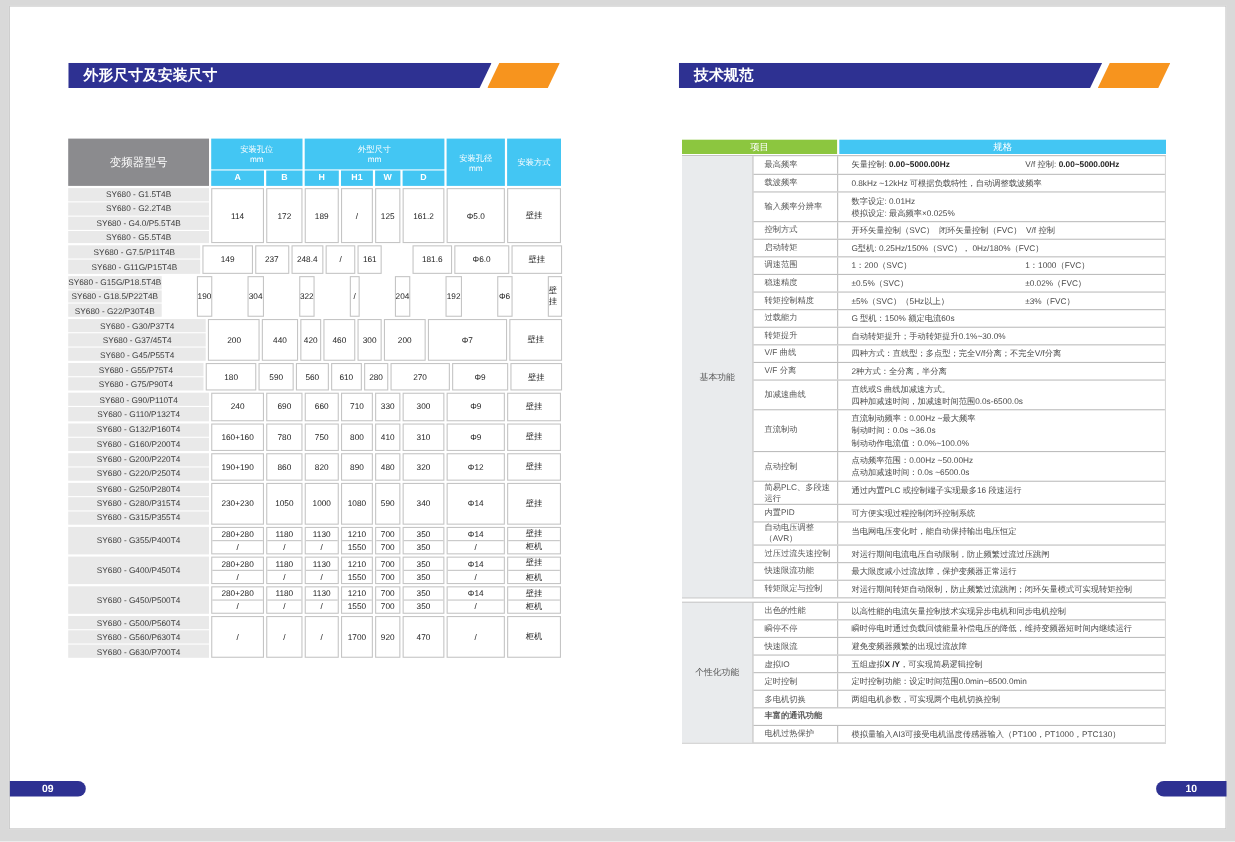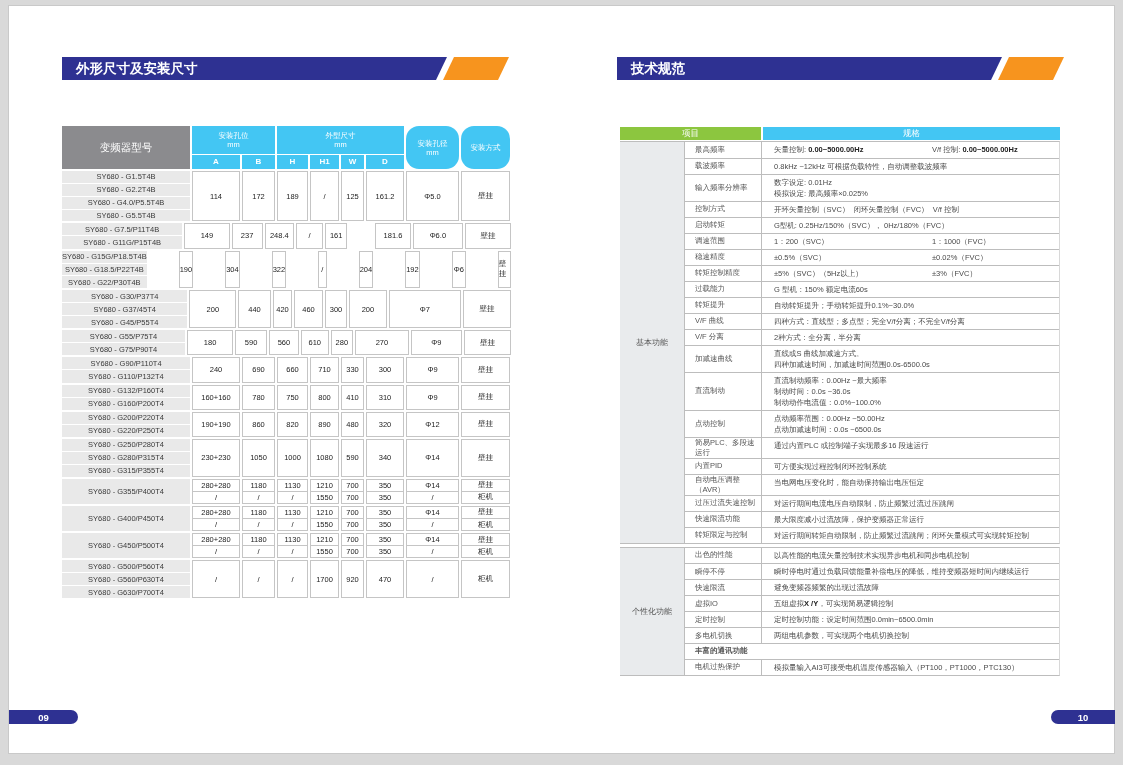--- a/index.html
+++ b/index.html
@@ -24,21 +24,21 @@
   .dim-table{position:absolute;left:62px;top:126px;width:449px;}
   .dim-header{display:flex;gap:2px;}
   .dh-model{width:128px;height:43px;background:var(--hgrey);color:#fff;font-size:10.5px;
     display:flex;align-items:center;justify-content:center;}
   .dh-gw{display:flex;flex-direction:column;gap:1px;}
   .dh-group{background:var(--cyan);color:#fff;font-size:7.5px;line-height:9px;height:28px;
     display:flex;flex-direction:column;align-items:center;justify-content:center;text-align:center;}
   .dh-subs{display:flex;gap:2px;height:14px;}
   .dh-sub{background:var(--cyan);color:#fff;font-size:8px;font-weight:bold;line-height:14px;text-align:center;}
   .dh-tall{width:53px;height:43px;background:var(--cyan);color:#fff;font-size:7.5px;line-height:9px;
-    display:flex;flex-direction:column;align-items:center;justify-content:center;text-align:center;border-radius:13px;}
+    display:flex;flex-direction:column;align-items:center;justify-content:center;text-align:center;}
   .dim-body{margin-top:2px;display:flex;flex-direction:column;gap:2px;}
   .dim-group{display:flex;gap:2px;}
   .dg-models{width:128px;display:flex;flex-direction:column;gap:1px;}
   .dg-model{flex:1;background:var(--modelbg);display:flex;align-items:center;justify-content:center;
     font-size:7.5px;color:#3a3a3a;white-space:nowrap;}
   .dg-col{border:1px solid #c5c5c5;display:flex;flex-direction:column;background:#fff;}
   .dg-val{flex:1;display:flex;align-items:center;justify-content:center;font-size:7.5px;color:#222;}
   .dg-val + .dg-val{border-top:1px solid #c5c5c5;}
 
   

